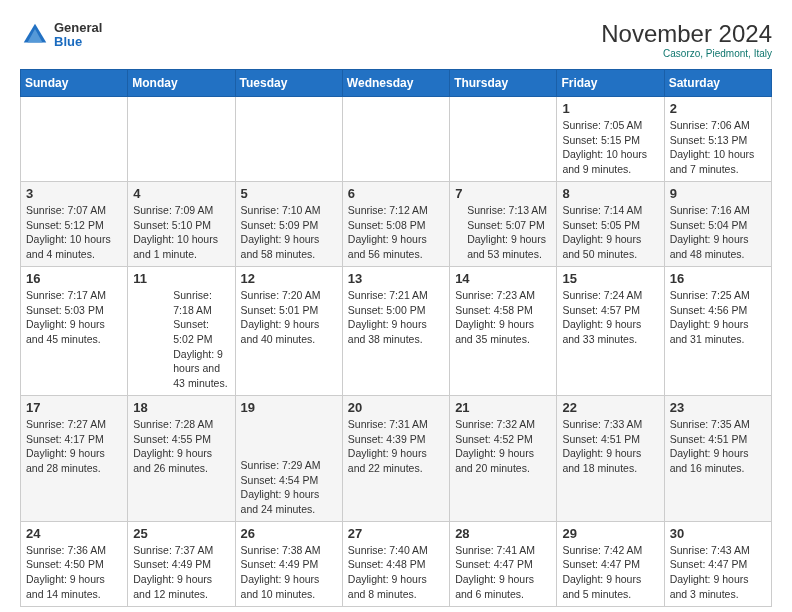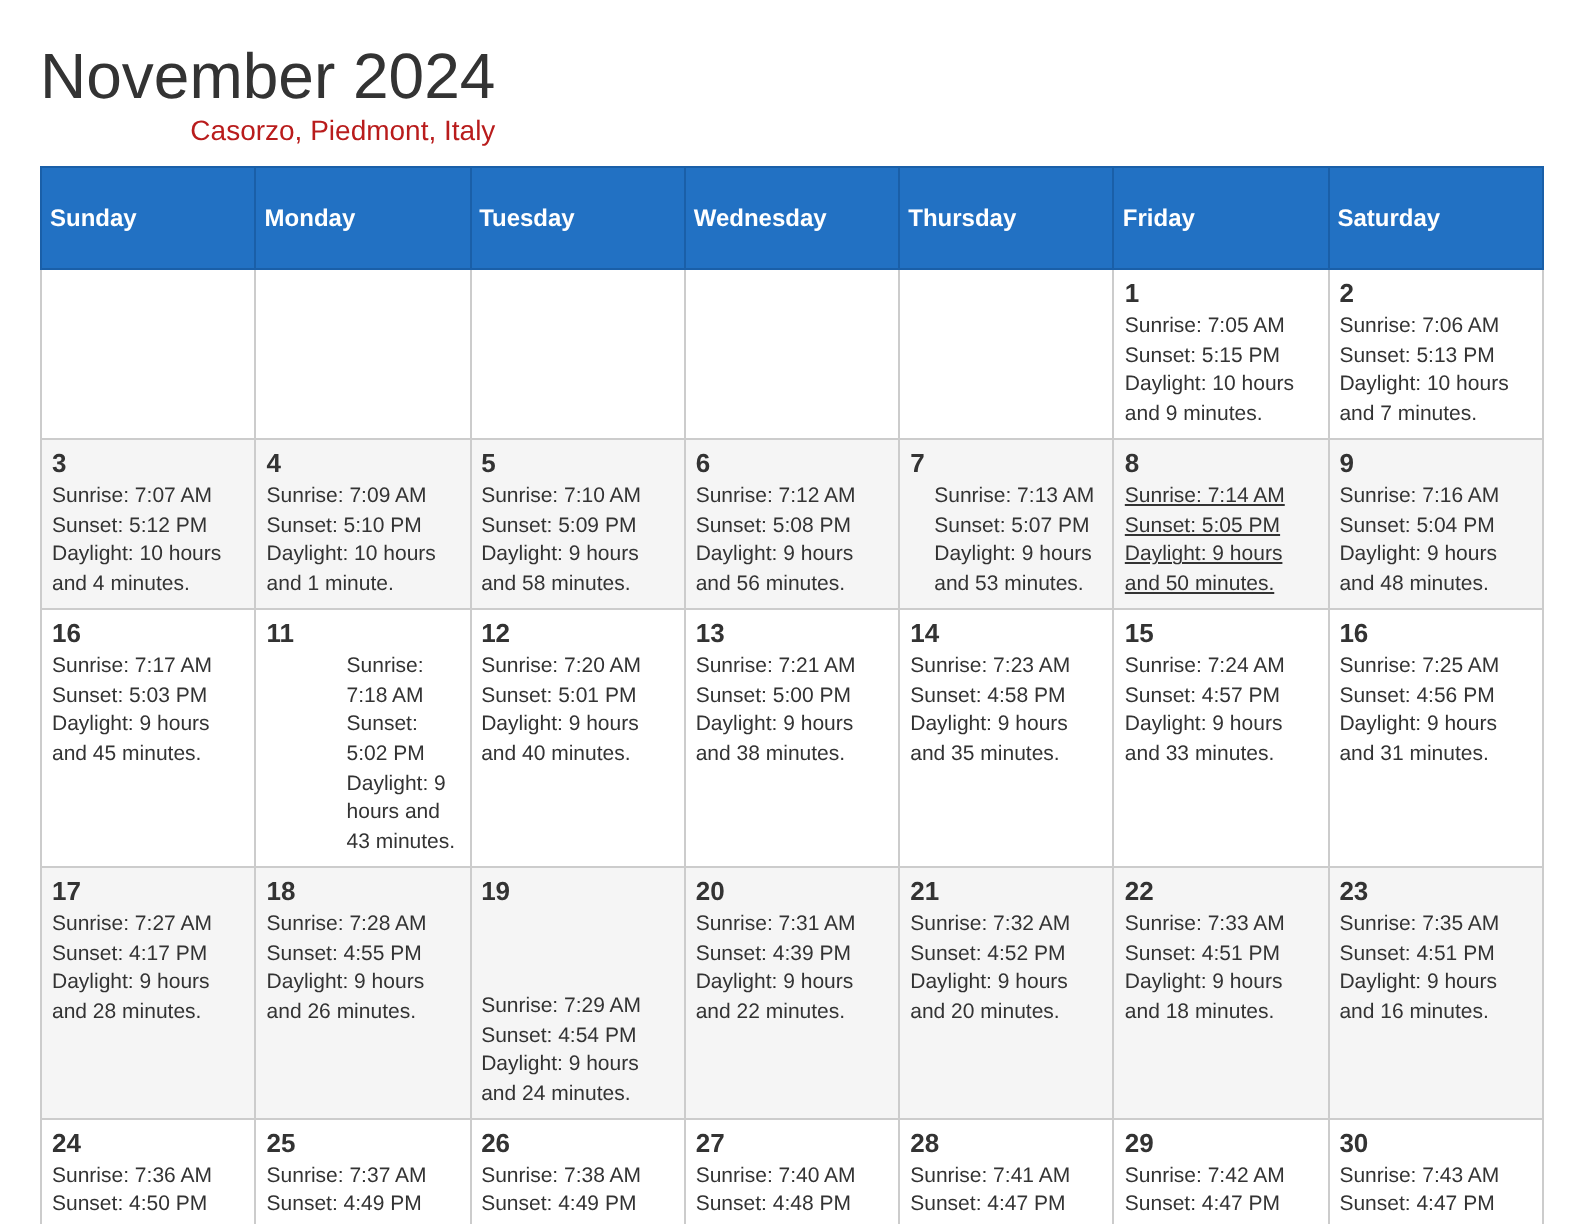--- a/index.html
+++ b/index.html
@@ -31,37 +31,37 @@
     .logo-text .general { color: #333; }
     .logo-text .blue { color: #1a6bbf; }
     .logo-icon {
       width: 30px;
       height: 30px;
     }
     .title-block {
       text-align: right;
     }
     .month-title {
-      font-size: 32px;
+      font-size: 24px;
       font-weight: normal;
       color: #333;
     }
     .location {
-      font-size: 14px;
-      color: #b91c1c;
+      font-size: 10px;
+      color: #0f766e;
     }
     .calendar {
       width: 100%;
       border-collapse: collapse;
       font-size: 11px;
     }
     .calendar thead tr th {
       background-color: #2271c3;
       color: white;
-      padding: 18px 4px;
+      padding: 6px 4px;
       text-align: left;
       font-size: 12px;
       font-weight: bold;
       border: 1px solid #1a5fa8;
     }
     .calendar tbody tr td {
       border: 1px solid #ccc;
       vertical-align: top;
       padding: 4px 5px;
       min-height: 80px;
@@ -85,20 +85,30 @@
     .day-info {
       color: #333;
       font-size: 10.5px;
       line-height: 1.4;
     }
   </style>
 </head>
 <body>
 
 <div class="header">
+  <div class="logo">
+    <svg class="logo-icon" viewBox="0 0 40 40" xmlns="http://www.w3.org/2000/svg">
+      <polygon points="20,5 35,30 5,30" fill="#2271c3"></polygon>
+      <polygon points="20,12 30,30 10,30" fill="#5599d8"></polygon>
+    </svg>
+    <div class="logo-text">
+      <span class="general">General</span>
+      <span class="blue">Blue</span>
+    </div>
+  </div>
   <div class="title-block">
     <div class="month-title">November 2024</div>
     <div class="location">Casorzo, Piedmont, Italy</div>
   </div>
 </div>
 
 <table class="calendar">
   <thead>
     <tr>
     <th>Sunday</th>
@@ -156,21 +166,21 @@
 Daylight: 9 hours and 56 minutes.</div>
         </td>
         <td>
           <span class="day-number">7</span>
           <div class="day-info" style="white-space: pre-line; margin-left: 12px;">Sunrise: 7:13 AM
 Sunset: 5:07 PM
 Daylight: 9 hours and 53 minutes.</div>
         </td>
         <td>
           <span class="day-number">8</span>
-          <div class="day-info" style="white-space: pre-line; text-decoration: underline;">Sunrise: 7:14 AM
+          <div class="day-info" style="white-space: pre-line;">Sunrise: 7:14 AM
 Sunset: 5:05 PM
 Daylight: 9 hours and 50 minutes.</div>
         </td>
         <td>
           <span class="day-number">9</span>
           <div class="day-info" style="white-space: pre-line;">Sunrise: 7:16 AM
 Sunset: 5:04 PM
 Daylight: 9 hours and 48 minutes.</div>
         </td>
       </tr>

